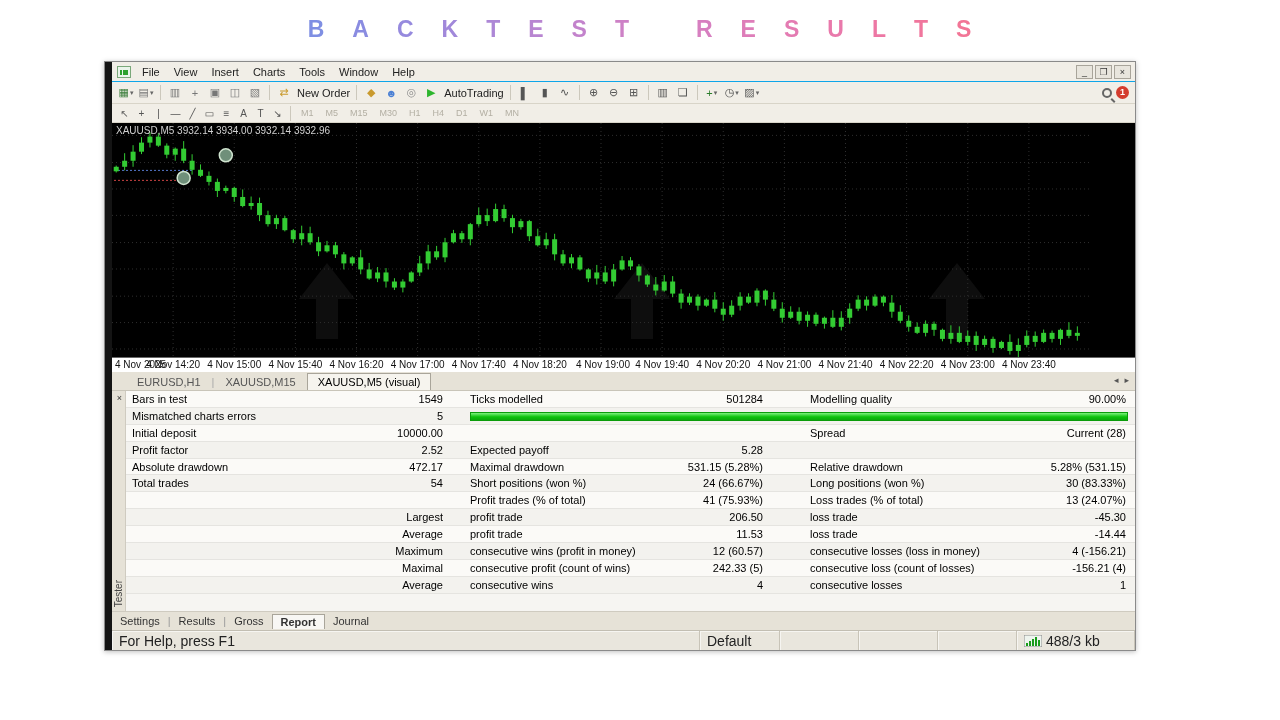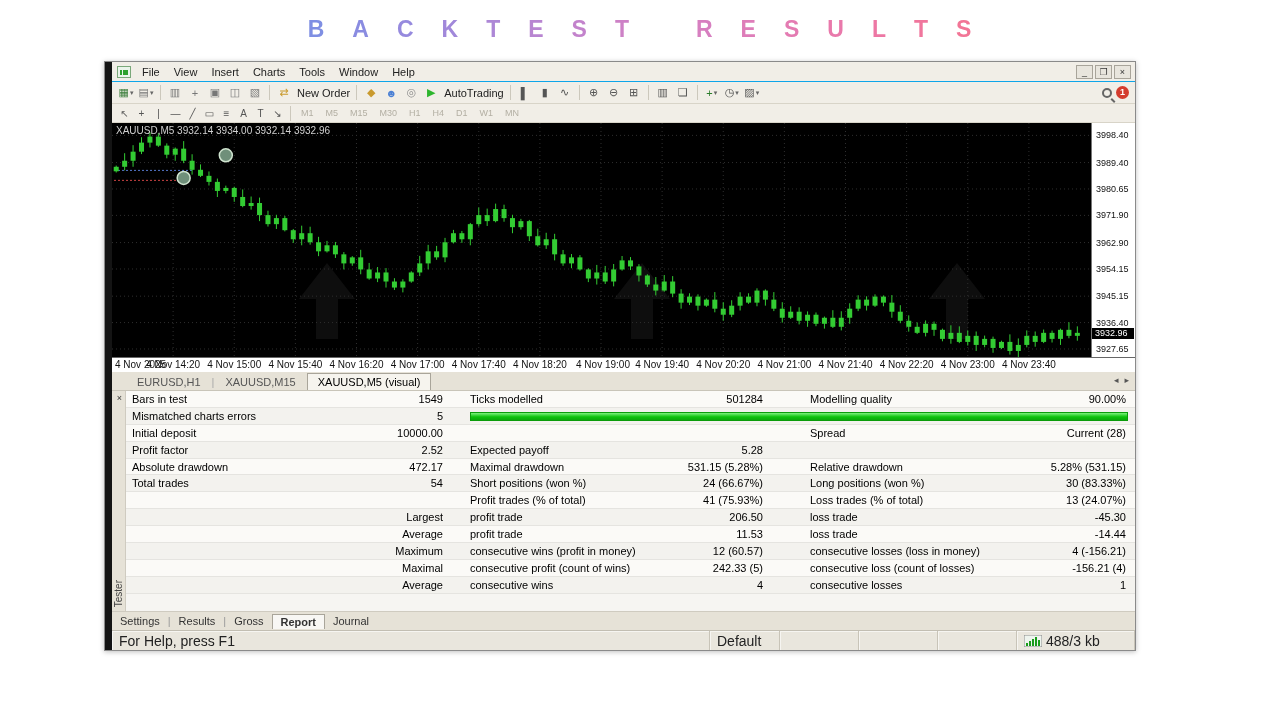--- a/index.html
+++ b/index.html
@@ -100,21 +100,21 @@
   .t-tab { padding:1px 8px; cursor:default; }
   .t-tab.active { background:#f8f7f4; border:1px solid #a9a59a; border-bottom:none; font-weight:bold; }
   .t-sep { color:#999; }
 
   
   .statusbar { height:20px; background:#e9e6dd; border-top:1px solid #c2beb2; display:flex;
     align-items:stretch; font-size:14px; color:#222; }
   .sb-cell { border-right:1px solid #c8c4b8; display:flex; align-items:center; padding:0 7px;
     box-shadow:inset 1px 1px 0 rgba(255,255,255,.6); white-space:nowrap; }
   .sb-help { flex:1; }
-  .sb-default { width:70px; }
+  .sb-default { width:80px; }
   .sb-empty { width:79px; }
   .sb-kb { width:118px; margin-left:auto; gap:4px; }
 </style>
 </head>
 <body>
 
 <div class="banner">
     <span style="color: rgb(127, 143, 227);">B</span>
     <span style="color: rgb(138, 140, 225);">A</span>
     <span style="color: rgb(150, 138, 222);">C</span>
@@ -534,32 +534,20 @@
             <line x1="948.4913793103449" y1="205.61806451612878" x2="948.4913793103449" y2="221.9225806451613" stroke="#33cc33" stroke-width="1"></line>
             <rect x="945.9913793103449" y="206.8258064516129" width="5" height="9.058064516129036" fill="#33cc33"></rect>
             <line x1="956.9224137931035" y1="199.2774193548387" x2="956.9224137931035" y2="215.2800000000005" stroke="#33cc33" stroke-width="1"></line>
             <rect x="954.4224137931035" y="206.8258064516129" width="5" height="6.0387096774193765" fill="#33cc33"></rect>
             <line x1="965.3534482758621" y1="203.3535483870965" x2="965.3534482758621" y2="217.69548387096748" stroke="#33cc33" stroke-width="1"></line>
             <rect x="962.8534482758621" y="209.84516129032258" width="5" height="3.0193548387096882" fill="#33cc33"></rect>
             <circle cx="71.66379310344828" cy="54.95225806451558" r="6.5" fill="#6f8f7a" stroke="#cfe3cf" stroke-width="1.5"></circle>
             <circle cx="113.81896551724138" cy="32.307096774193" r="6.5" fill="#6f8f7a" stroke="#cfe3cf" stroke-width="1.5"></circle>
           </svg>
       </div>
-      <div class="price-scale">
-          <span class="ps-label" style="top: 7.37935px;">3998.40</span>
-          <span class="ps-label" style="top: 34.5535px;">3989.40</span>
-          <span class="ps-label" style="top: 60.9729px;">3980.65</span>
-          <span class="ps-label" style="top: 87.3923px;">3971.90</span>
-          <span class="ps-label" style="top: 114.566px;">3962.90</span>
-          <span class="ps-label" style="top: 140.986px;">3954.15</span>
-          <span class="ps-label" style="top: 168.16px;">3945.15</span>
-          <span class="ps-label" style="top: 194.579px;">3936.40</span>
-          <span class="ps-label" style="top: 220.999px;">3927.65</span>
-          <span class="ps-current" style="top: 204.966px;">3932.96</span>
-        </div>
     </div>
 
     <div class="time-axis">
         <span class="ta-label" style="left: 3px;">4 Nov 2025</span>
         <span class="ta-label" style="left: 61.125px; transform: translateX(-50%);">4 Nov 14:20</span>
         <span class="ta-label" style="left: 122.25px; transform: translateX(-50%);">4 Nov 15:00</span>
         <span class="ta-label" style="left: 183.375px; transform: translateX(-50%);">4 Nov 15:40</span>
         <span class="ta-label" style="left: 244.5px; transform: translateX(-50%);">4 Nov 16:20</span>
         <span class="ta-label" style="left: 305.625px; transform: translateX(-50%);">4 Nov 17:00</span>
         <span class="ta-label" style="left: 366.75px; transform: translateX(-50%);">4 Nov 17:40</span>

